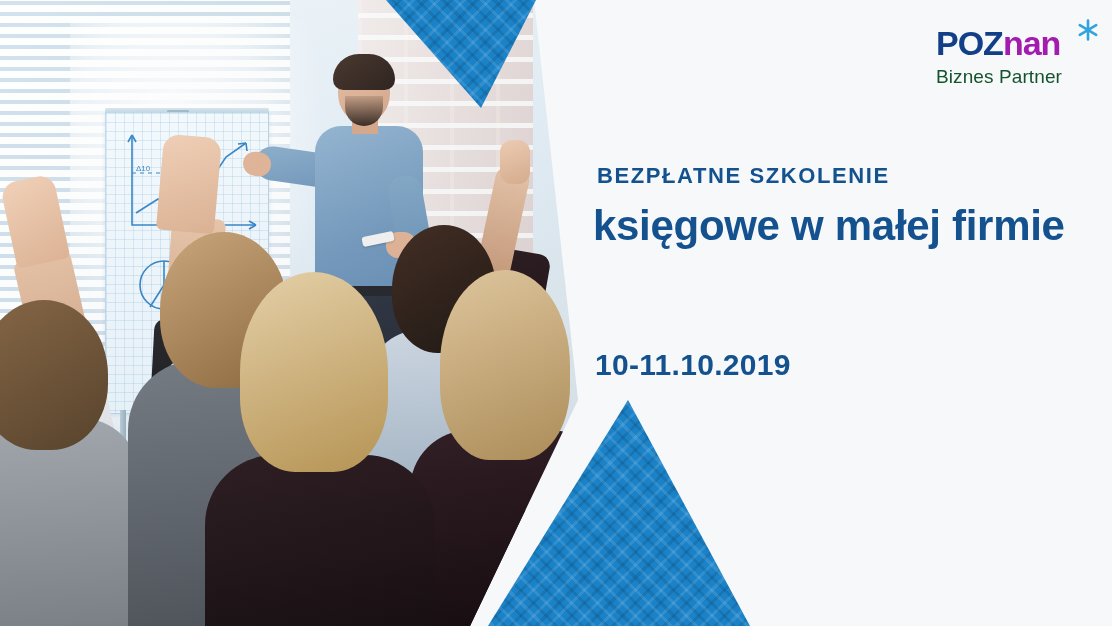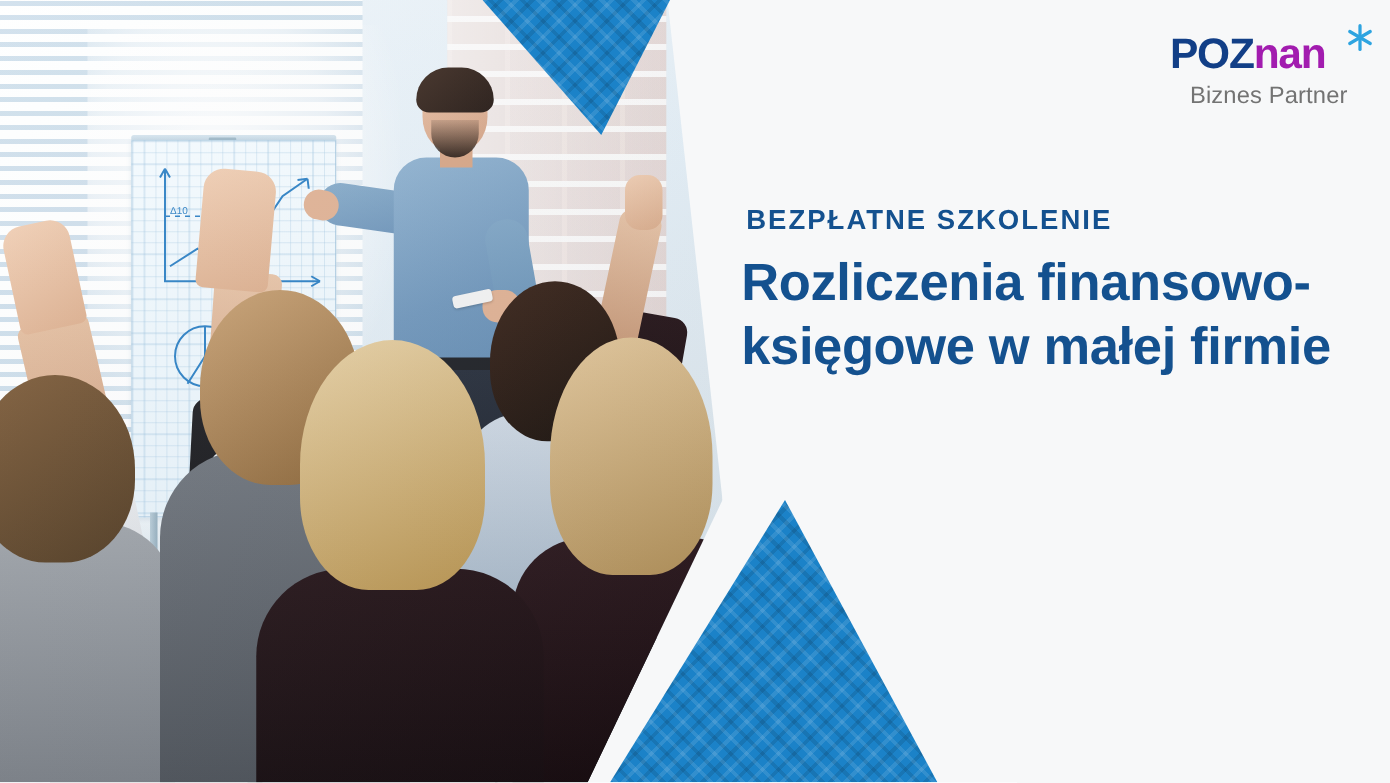--- a/index.html
+++ b/index.html
@@ -335,23 +335,23 @@
   }
   .logo-mark .nan { color: #a21caf; }
   .logo-star {
     position: absolute;
     right: -4px; top: 0px;
     width: 24px; height: 24px;
     color: #2ea4e0;
   }
   .logo-sub {
     position: absolute;
-    left: 16px; top: 48px;
+    left: 0; top: 48px;
     font-size: 19px;
-    color: #737373;
+    color: #14532d;
     letter-spacing: 0.1px;
     font-weight: 400;
   }
 </style>
 </head>
 <body>
 
 <div class="banner">
 
   <div class="photo-wrap">
@@ -440,24 +440,24 @@
     </div>
   </div>
 
   <div class="shape-top pattern-tile"></div>
   <div class="shape-bottom pattern-tile"></div>
 
   <div class="content">
     <div class="kicker">BEZPŁATNE SZKOLENIE</div>
 
     <div class="headline">
-      <span class="l1">Rozliczenia finansowo-</span>
       <span class="l2">księgowe w małej firmie</span>
     </div>
 
+    <div class="date">10-11.10.2019</div>
   </div>
 
   <div class="logo">
     <div class="logo-mark">
       <span>POZ</span><span class="nan">nan</span>
     </div>
     <svg class="logo-star" viewBox="0 0 24 24">
       <g stroke="#2ea4e0" stroke-width="2.6" stroke-linecap="round">
         <line x1="12" y1="2.5" x2="12" y2="21.5"></line>
         <line x1="3.8" y1="7.2" x2="20.2" y2="16.8"></line>

